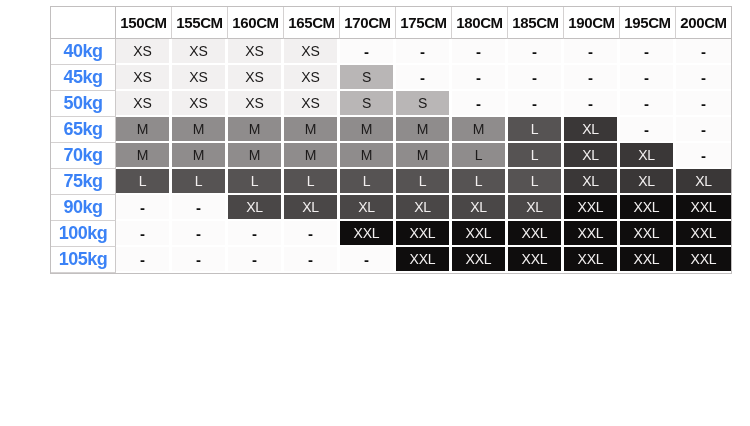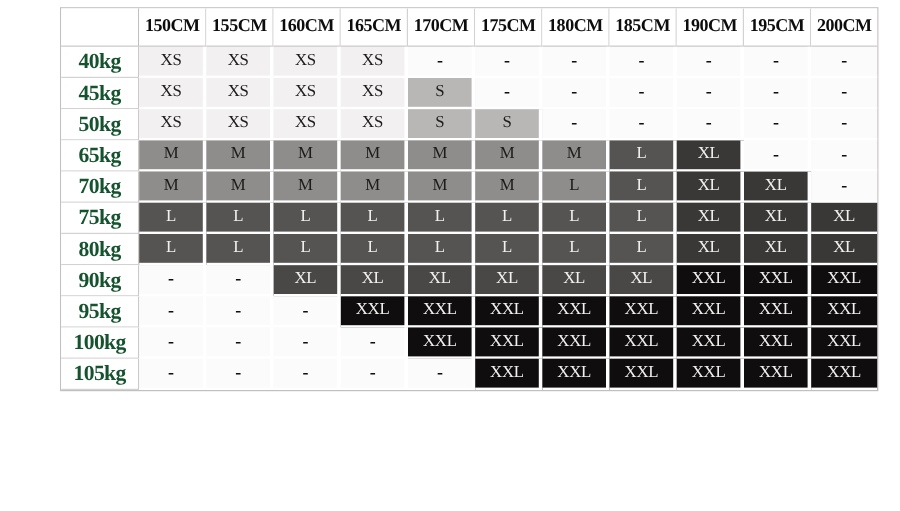--- a/index.html
+++ b/index.html
@@ -19,21 +19,20 @@
     position: absolute;
     left: 50px;
     top: 6px;
     border: 1px solid #c2bfbf;
     background: #ffffff;
   }
   table.size-chart {
     border-collapse: separate;
     border-spacing: 0;
     table-layout: fixed;
-    font-family: Liberation Serif, serif;
   }
   table.size-chart th,
   table.size-chart td {
     padding: 0;
     text-align: center;
     vertical-align: middle;
     overflow: hidden;
     white-space: nowrap;
   }
   th.corner-cell {
@@ -56,21 +55,21 @@
   }
   th.col-header.last { border-right: none; }
   td.row-label {
     height: 24px;
     background: #ffffff;
     border-right: 1px solid #ccc9c9;
     border-bottom: 1px solid #d4d1d1;
     font-size: 18px;
     font-weight: 700;
     letter-spacing: -0.5px;
-    color: #14532d;
+    color: #3b82f6;
   }
   tr.last-row td.row-label { border-bottom: none; }
   td.size-cell {
     height: 24px;
     border-right: 3px solid #ffffff;
     border-bottom: 2px solid #ffffff;
     font-size: 14px;
     font-weight: 400;
     letter-spacing: -0.2px;
   }
@@ -182,57 +181,29 @@
             <td class="size-cell" style="background: rgb(86, 83, 83); color: rgb(242, 239, 239);">L</td>
             <td class="size-cell" style="background: rgb(86, 83, 83); color: rgb(242, 239, 239);">L</td>
             <td class="size-cell" style="background: rgb(86, 83, 83); color: rgb(242, 239, 239);">L</td>
             <td class="size-cell" style="background: rgb(86, 83, 83); color: rgb(242, 239, 239);">L</td>
             <td class="size-cell" style="background: rgb(86, 83, 83); color: rgb(242, 239, 239);">L</td>
             <td class="size-cell" style="background: rgb(58, 55, 55); color: rgb(242, 239, 239);">XL</td>
             <td class="size-cell" style="background: rgb(58, 55, 55); color: rgb(242, 239, 239);">XL</td>
             <td class="size-cell last" style="background: rgb(58, 55, 55); color: rgb(242, 239, 239);">XL</td>
           </tr>
           <tr>
-            <td class="row-label">80kg</td>
-            <td class="size-cell" style="background: rgb(86, 83, 83); color: rgb(242, 239, 239);">L</td>
-            <td class="size-cell" style="background: rgb(86, 83, 83); color: rgb(242, 239, 239);">L</td>
-            <td class="size-cell" style="background: rgb(86, 83, 83); color: rgb(242, 239, 239);">L</td>
-            <td class="size-cell" style="background: rgb(86, 83, 83); color: rgb(242, 239, 239);">L</td>
-            <td class="size-cell" style="background: rgb(86, 83, 83); color: rgb(242, 239, 239);">L</td>
-            <td class="size-cell" style="background: rgb(86, 83, 83); color: rgb(242, 239, 239);">L</td>
-            <td class="size-cell" style="background: rgb(86, 83, 83); color: rgb(242, 239, 239);">L</td>
-            <td class="size-cell" style="background: rgb(86, 83, 83); color: rgb(242, 239, 239);">L</td>
-            <td class="size-cell" style="background: rgb(58, 55, 55); color: rgb(242, 239, 239);">XL</td>
-            <td class="size-cell" style="background: rgb(58, 55, 55); color: rgb(242, 239, 239);">XL</td>
-            <td class="size-cell last" style="background: rgb(58, 55, 55); color: rgb(242, 239, 239);">XL</td>
-          </tr>
-          <tr>
             <td class="row-label">90kg</td>
             <td class="size-cell dash" style="background: rgb(252, 251, 251); color: rgb(15, 15, 15);">-</td>
             <td class="size-cell dash" style="background: rgb(252, 251, 251); color: rgb(15, 15, 15);">-</td>
             <td class="size-cell" style="background: rgb(74, 71, 71); color: rgb(242, 239, 239);">XL</td>
             <td class="size-cell" style="background: rgb(74, 71, 71); color: rgb(242, 239, 239);">XL</td>
             <td class="size-cell" style="background: rgb(74, 71, 71); color: rgb(242, 239, 239);">XL</td>
             <td class="size-cell" style="background: rgb(74, 71, 71); color: rgb(242, 239, 239);">XL</td>
             <td class="size-cell" style="background: rgb(74, 71, 71); color: rgb(242, 239, 239);">XL</td>
             <td class="size-cell" style="background: rgb(74, 71, 71); color: rgb(242, 239, 239);">XL</td>
-            <td class="size-cell" style="background: rgb(15, 13, 13); color: rgb(242, 239, 239);">XXL</td>
-            <td class="size-cell" style="background: rgb(15, 13, 13); color: rgb(242, 239, 239);">XXL</td>
-            <td class="size-cell last" style="background: rgb(15, 13, 13); color: rgb(242, 239, 239);">XXL</td>
-          </tr>
-          <tr>
-            <td class="row-label">95kg</td>
-            <td class="size-cell dash" style="background: rgb(252, 251, 251); color: rgb(15, 15, 15);">-</td>
-            <td class="size-cell dash" style="background: rgb(252, 251, 251); color: rgb(15, 15, 15);">-</td>
-            <td class="size-cell dash" style="background: rgb(252, 251, 251); color: rgb(15, 15, 15);">-</td>
-            <td class="size-cell" style="background: rgb(15, 13, 13); color: rgb(242, 239, 239);">XXL</td>
-            <td class="size-cell" style="background: rgb(15, 13, 13); color: rgb(242, 239, 239);">XXL</td>
-            <td class="size-cell" style="background: rgb(15, 13, 13); color: rgb(242, 239, 239);">XXL</td>
-            <td class="size-cell" style="background: rgb(15, 13, 13); color: rgb(242, 239, 239);">XXL</td>
-            <td class="size-cell" style="background: rgb(15, 13, 13); color: rgb(242, 239, 239);">XXL</td>
             <td class="size-cell" style="background: rgb(15, 13, 13); color: rgb(242, 239, 239);">XXL</td>
             <td class="size-cell" style="background: rgb(15, 13, 13); color: rgb(242, 239, 239);">XXL</td>
             <td class="size-cell last" style="background: rgb(15, 13, 13); color: rgb(242, 239, 239);">XXL</td>
           </tr>
           <tr>
             <td class="row-label">100kg</td>
             <td class="size-cell dash" style="background: rgb(252, 251, 251); color: rgb(15, 15, 15);">-</td>
             <td class="size-cell dash" style="background: rgb(252, 251, 251); color: rgb(15, 15, 15);">-</td>
             <td class="size-cell dash" style="background: rgb(252, 251, 251); color: rgb(15, 15, 15);">-</td>
             <td class="size-cell dash" style="background: rgb(252, 251, 251); color: rgb(15, 15, 15);">-</td>

